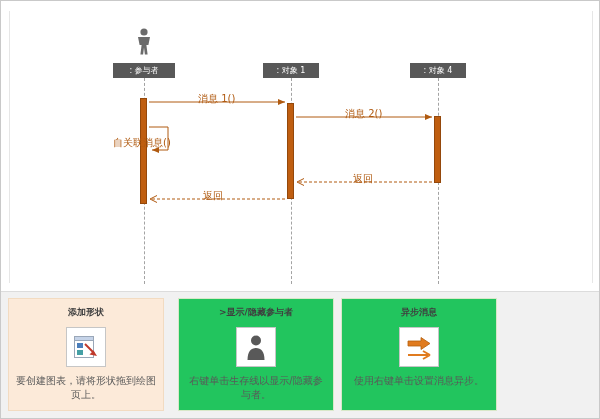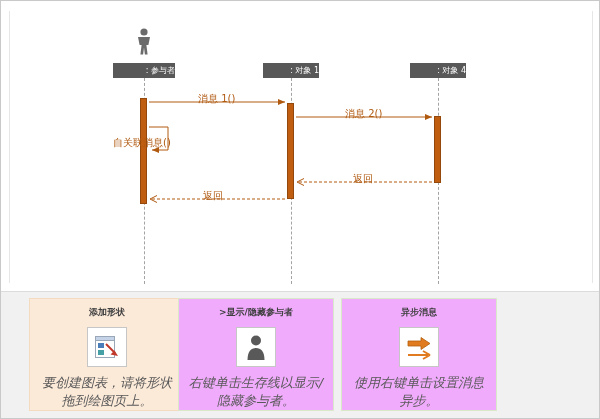--- a/index.html
+++ b/index.html
@@ -8,41 +8,41 @@
 
   
   .canvas { position:absolute; left:0; top:0; width:600px; height:290px; background:#fff; }
   .page-edge { position:absolute; top:10px; height:272px; width:0; border-left:1px solid #e6e6e6; }
   .page-edge.left  { left:8px; }
   .page-edge.right { left:591px; }
 
   .actor { position:absolute; left:134px; top:27px; width:18px; height:28px; }
 
   .head { position:absolute; top:62px; height:15px; background:#585858; color:#fff;
-          font-size:8px; line-height:15px; text-align:right; white-space:nowrap; }
+          font-size:8px; line-height:15px; text-align:center; white-space:nowrap; }
 
   .lifeline { position:absolute; top:77px; height:206px; width:0; border-left:1px dashed #a3a3a3; }
 
   .bar { position:absolute; width:7px; background:#bf5e10; border:1px solid #94480b; }
 
   .overlay { position:absolute; left:0; top:0; pointer-events:none; }
 
   .msg-label { position:absolute; font-size:10px; color:#b05a10; white-space:nowrap; }
 
   
   .panel { position:absolute; left:0; top:290px; width:600px; height:129px;
            background:#f1f1f1; border-top:1px solid #dcdcdc; }
   .card { position:absolute; top:6px; width:156px; height:113px; padding:7px 6px;
           text-align:center; }
   .card.orange { background:#fcead9; border:1px solid #f2dbc1; }
-  .card.green  { background:#f0abfc; border:1px solid #d8e8c8; }
+  .card.green  { background:#22c55e; border:1px solid #d8e8c8; }
   .card-title { font-size:9px; font-weight:bold; color:#3f3f3f; }
   .icon-box { width:40px; height:40px; background:#fff; border:1px solid #c6c6c6;
               margin:8px auto 7px auto; display:flex; align-items:center; justify-content:center; }
-  .card-body { font-size:13px; color:#595959; line-height:1.35;font-style:italic; }
+  .card-body { font-size:10px; color:#595959; line-height:1.35; }
   .hint { position:absolute; left:502px; top:42px; width:92px;
           font-size:7.5px; color:#9b9b9b; line-height:1.45; }
 </style>
 </head>
 <body>
 
 <div class="screen">
 
   <div class="canvas">
     <div class="page-edge left"></div>
@@ -85,21 +85,21 @@
 
     <div class="msg-label" style="left:197px;top:91px">消息 1()</div>
     <div class="msg-label" style="left:344px;top:106px">消息 2()</div>
     <div class="msg-label" style="left:112px;top:135px">自关联消息()</div>
     <div class="msg-label" style="left:352px;top:171px">返回</div>
     <div class="msg-label" style="left:202px;top:188px">返回</div>
   </div>
 
   <div class="panel">
 
-    <div class="card orange" style="left:28px">
+    <div class="card orange" style="left:7px">
       <div class="card-title">添加形状</div>
       <div class="icon-box">
         <svg width="28" height="28" viewBox="0 0 28 28">
           <rect x="2.5" y="3.5" width="19" height="21" fill="#ffffff" stroke="#9aa7b8"></rect>
           <rect x="2.5" y="3.5" width="19" height="4" fill="#c5d3e8" stroke="#9aa7b8"></rect>
           <rect x="5" y="10" width="6" height="5" fill="#4a7ebb"></rect>
           <rect x="5" y="17" width="6" height="5" fill="#45a0a5"></rect>
           <line x1="13" y1="11" x2="22" y2="20" stroke="#c0392b" stroke-width="2"></line>
           <polygon points="25,23 17.5,21.5 21.5,17.5" fill="#c0392b"></polygon>
         </svg>

